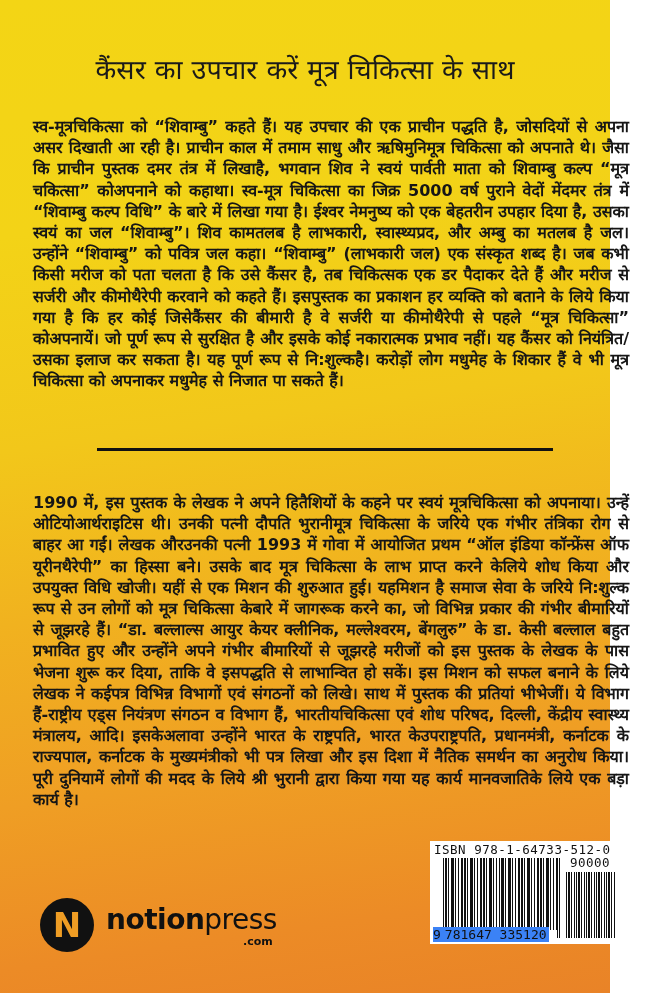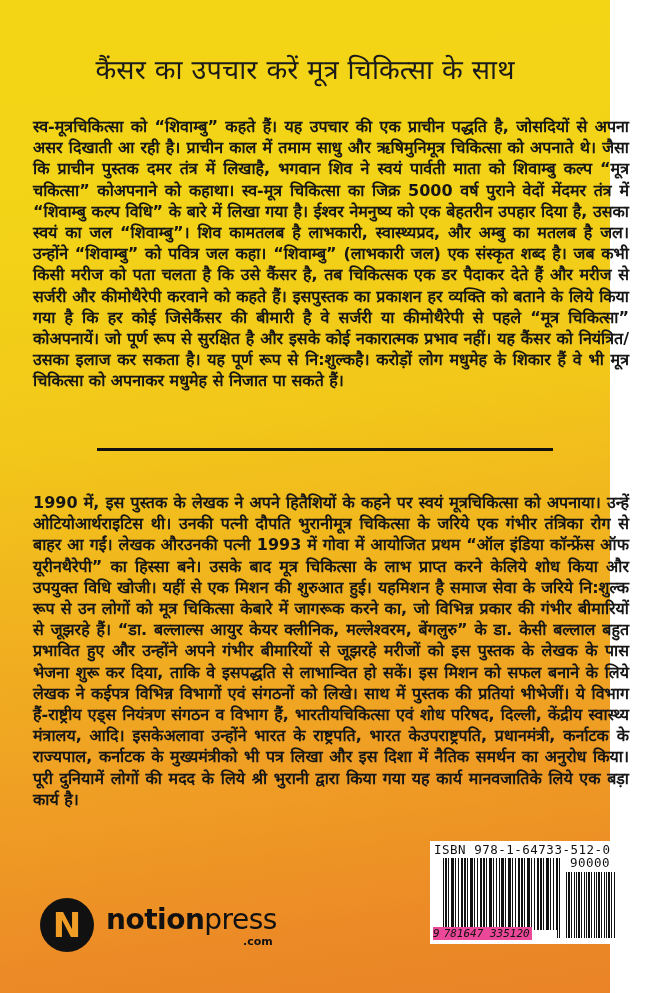--- a/index.html
+++ b/index.html
@@ -59,22 +59,22 @@
     letter-spacing: 0.5px;
   }
   .bars-addon {
     position: absolute; left: 136px; top: 31px; width: 50px; height: 66px;
     background: repeating-linear-gradient(90deg,
       #111 0 1px, #fff 1px 2px, #111 2px 4px, #fff 4px 5px,
       #111 5px 6px, #fff 6px 8px, #111 8px 9px, #fff 9px 10px);
   }
   .digits {
     position: absolute; left: 3px; top: 86px;
-    font-family: "DejaVu Sans Mono", monospace; font-size: 11px; color: #111;
-    white-space: nowrap; background: #ec4899; padding-right: 2px; font-style: italic;
+    font-family: "DejaVu Sans Mono", monospace; font-size: 13px; color: #111;
+    white-space: nowrap; background: #3b82f6; padding-right: 2px;
   }
   .digits .lead { margin-right: 4px; }
   .logo {
     position: absolute; left: 40px; top: 895px; height: 60px; width: 260px;
   }
   .logo-circle {
     position: absolute; left: 0; top: 3px; width: 54px; height: 54px;
     border-radius: 50%; background: #111;
   }
   .logo-n {

